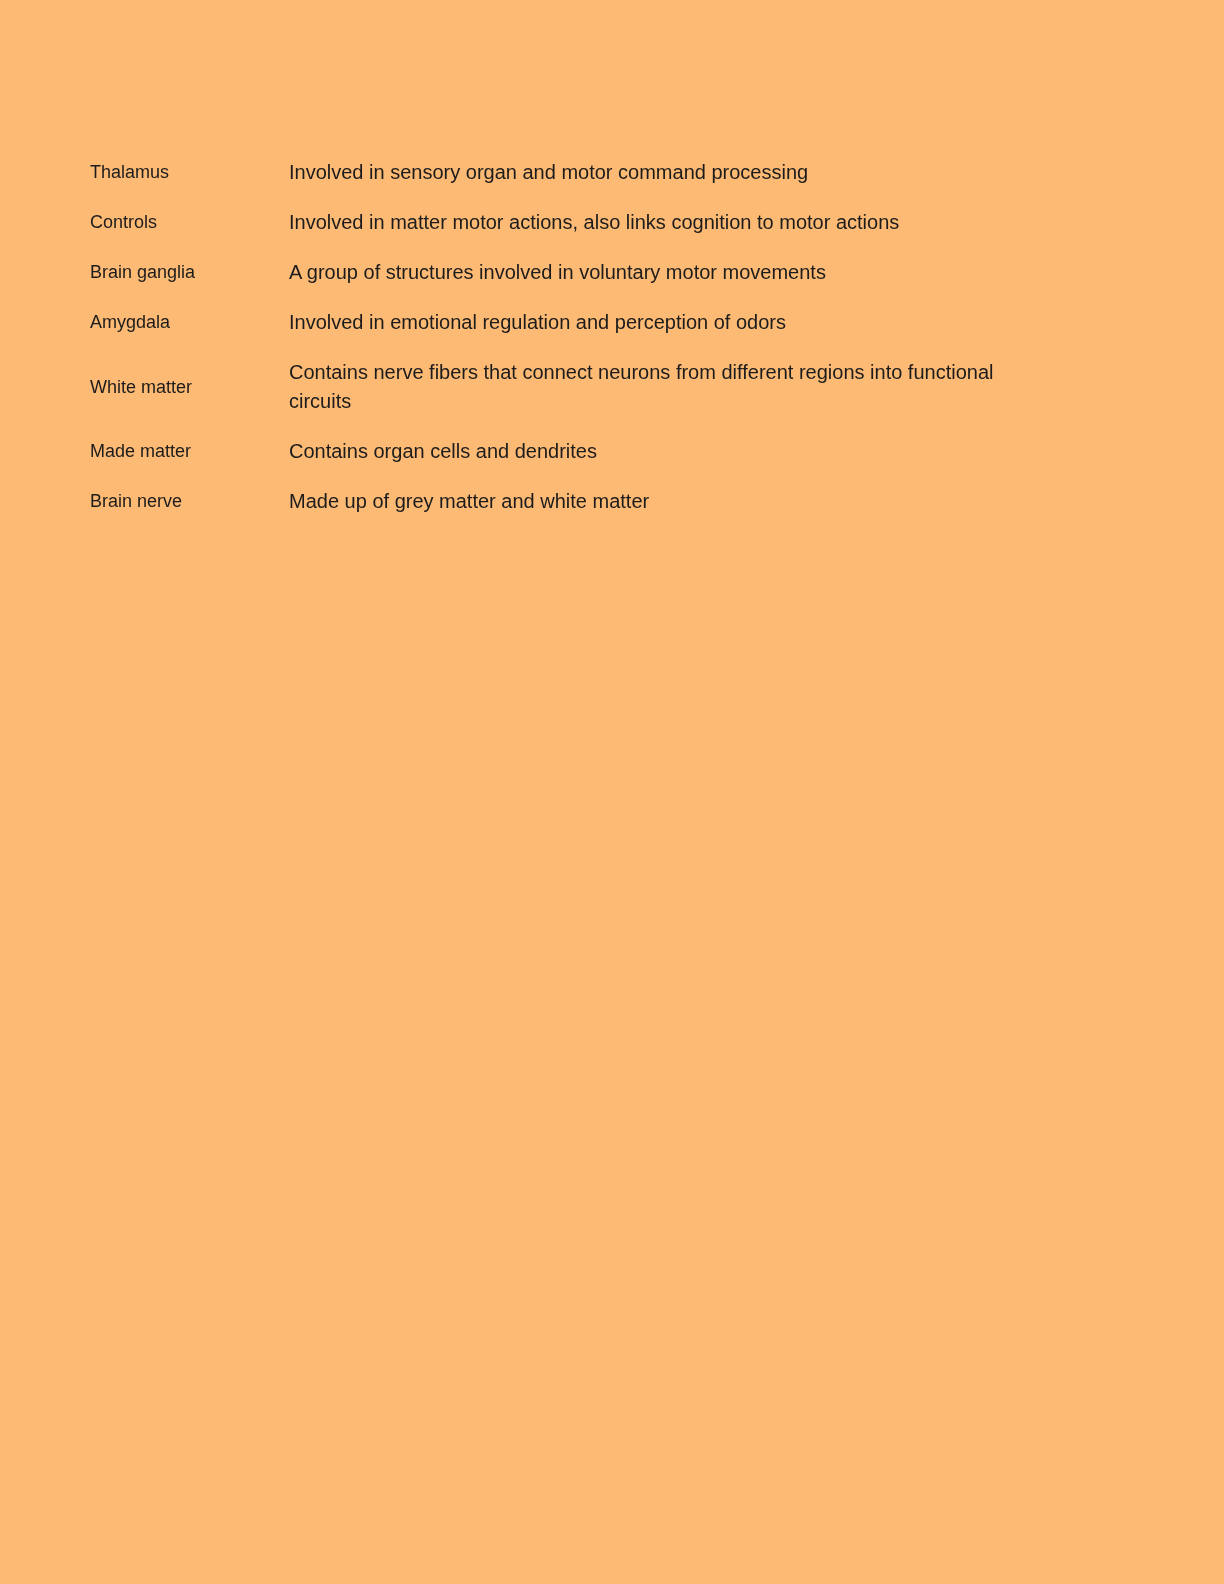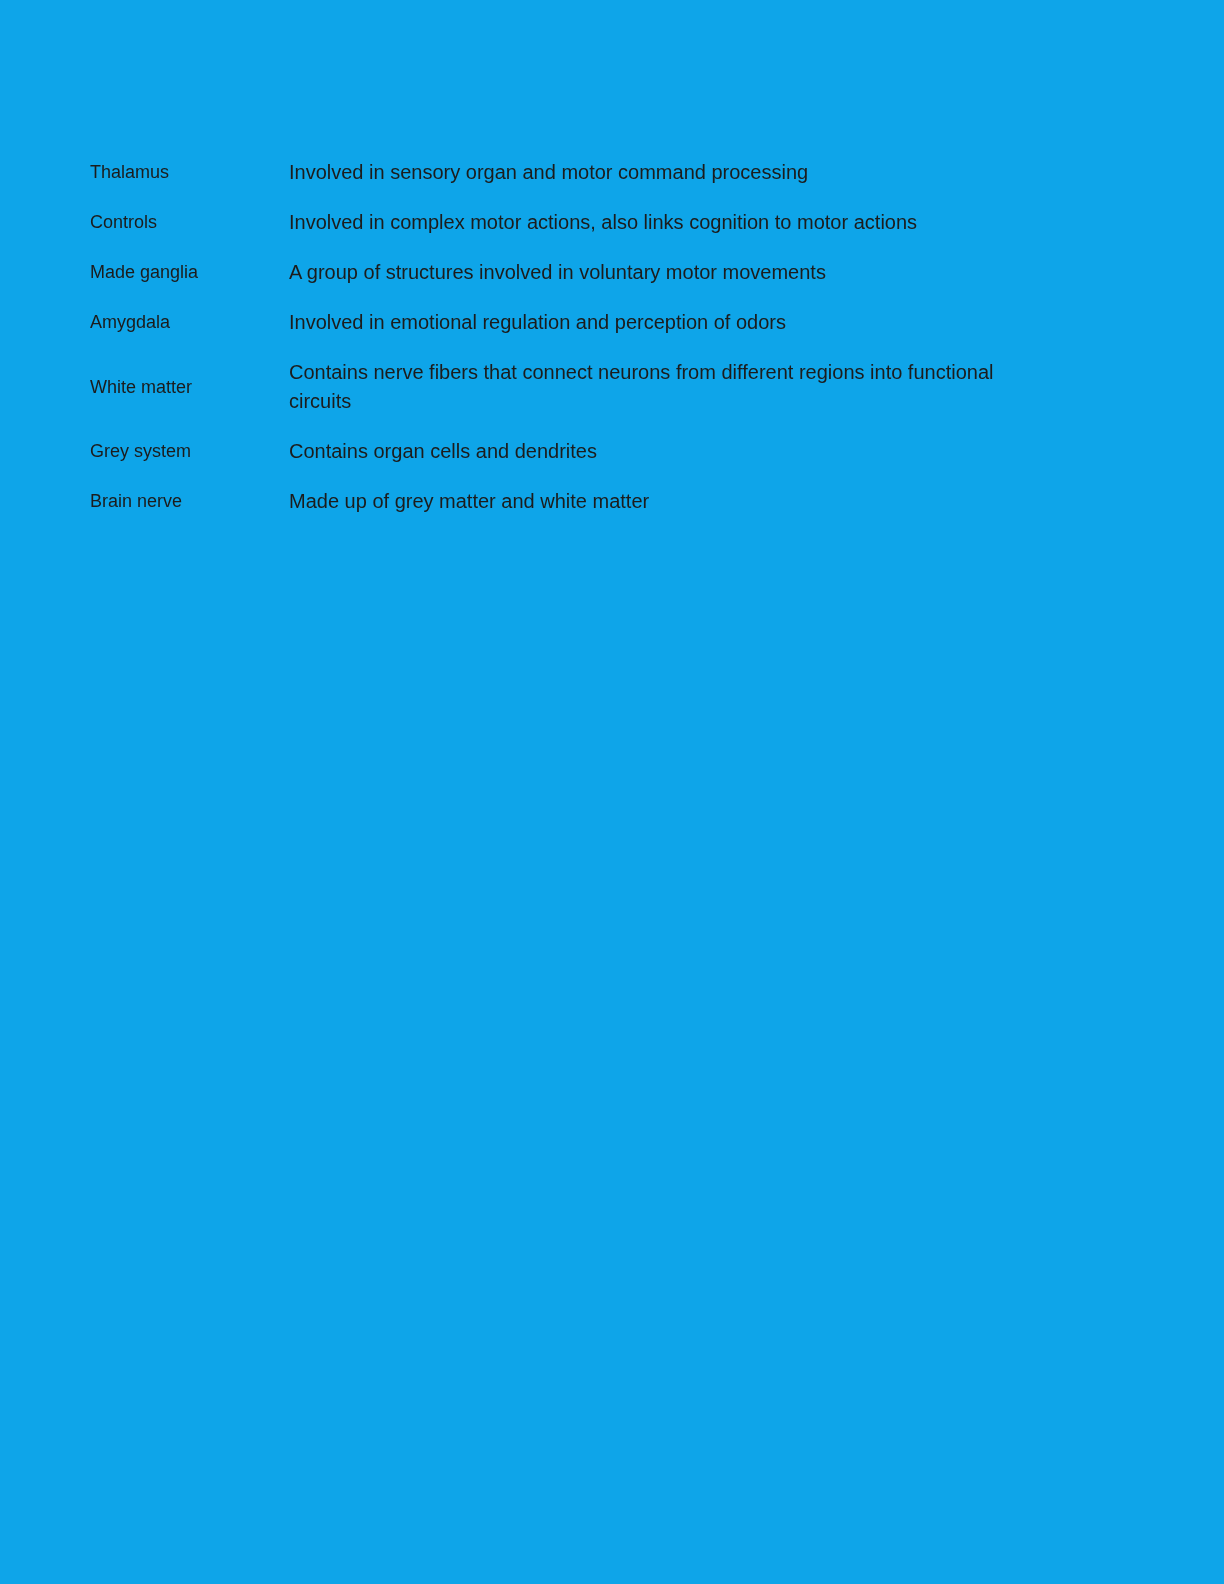--- a/index.html
+++ b/index.html
@@ -4,21 +4,21 @@
 <style>
   html, body {
     margin: 0;
     padding: 0;
     background: #ffffff;
   }
   .page {
     position: relative;
     width: 1224px;
     height: 1584px;
-    background: #0ea5e9;
+    background: #fdba74;
     font-family: "Liberation Sans", "DejaVu Sans", sans-serif;
     color: #1c1c1c;
     overflow: hidden;
   }
   .glossary {
     position: absolute;
     left: 90px;
     top: 158px;
     width: 916px;
     display: flex;
@@ -50,43 +50,43 @@
 <div class="page">
   <div class="glossary">
 
     <div class="entry-row">
       <div class="term-cell">Thalamus</div>
       <div class="definition-cell">Involved in sensory organ and motor command processing</div>
     </div>
 
     <div class="entry-row">
       <div class="term-cell">Controls</div>
-      <div class="definition-cell">Involved in complex motor actions, also links cognition to motor actions</div>
+      <div class="definition-cell">Involved in matter motor actions, also links cognition to motor actions</div>
     </div>
 
 
     <div class="entry-row">
-      <div class="term-cell">Made ganglia</div>
+      <div class="term-cell">Brain ganglia</div>
       <div class="definition-cell">A group of structures involved in voluntary motor movements</div>
     </div>
 
     <div class="entry-row">
       <div class="term-cell">Amygdala</div>
       <div class="definition-cell">Involved in emotional regulation and perception of odors</div>
     </div>
 
 
     <div class="entry-row">
       <div class="term-cell">White matter</div>
       <div class="definition-cell">Contains nerve fibers that connect neurons from different regions into functional
 circuits</div>
     </div>
 
     <div class="entry-row">
-      <div class="term-cell">Grey system</div>
+      <div class="term-cell">Made matter</div>
       <div class="definition-cell">Contains organ cells and dendrites</div>
     </div>
 
     <div class="entry-row">
       <div class="term-cell">Brain nerve</div>
       <div class="definition-cell">Made up of grey matter and white matter</div>
     </div>
 
   </div>
 </div>

